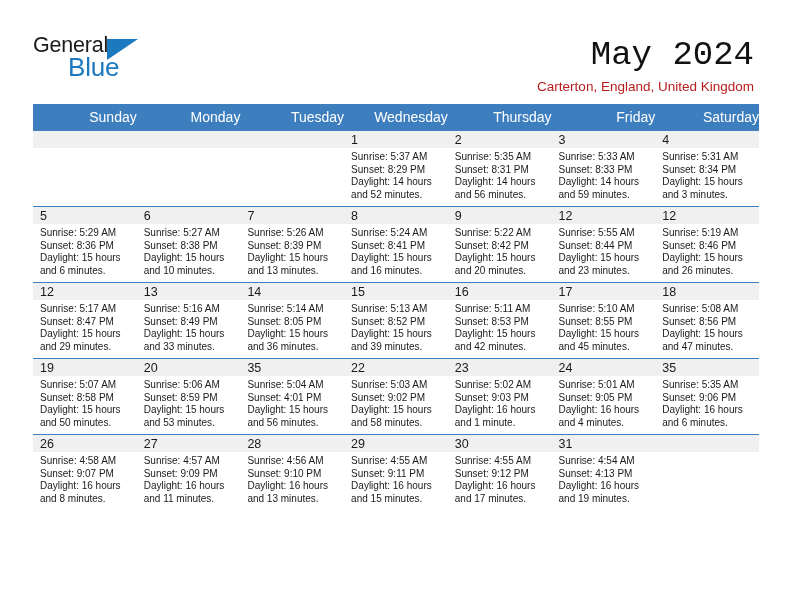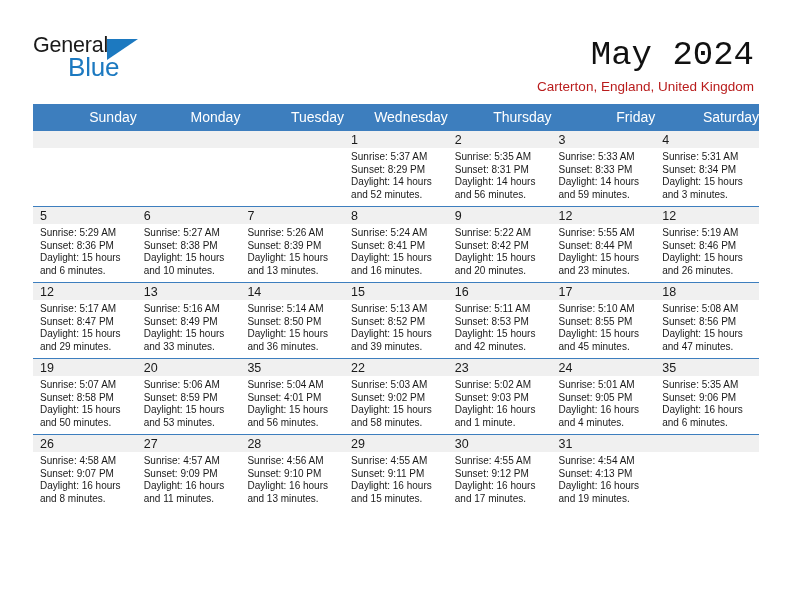--- a/index.html
+++ b/index.html
@@ -322,21 +322,21 @@
               <div>Sunrise: 5:16 AM</div>
               <div>Sunset: 8:49 PM</div>
               <div>Daylight: 15 hours</div>
               <div>and 33 minutes.</div>
             </div>
           </td>
           <td>
             <div class="daynum-band">14</div>
             <div class="cell-body">
               <div>Sunrise: 5:14 AM</div>
-              <div>Sunset: 8:50 PM</div>
+              <div>Sunset: 8:05 PM</div>
               <div>Daylight: 15 hours</div>
               <div>and 36 minutes.</div>
             </div>
           </td>
           <td>
             <div class="daynum-band">15</div>
             <div class="cell-body">
               <div>Sunrise: 5:13 AM</div>
               <div>Sunset: 8:52 PM</div>
               <div>Daylight: 15 hours</div>

